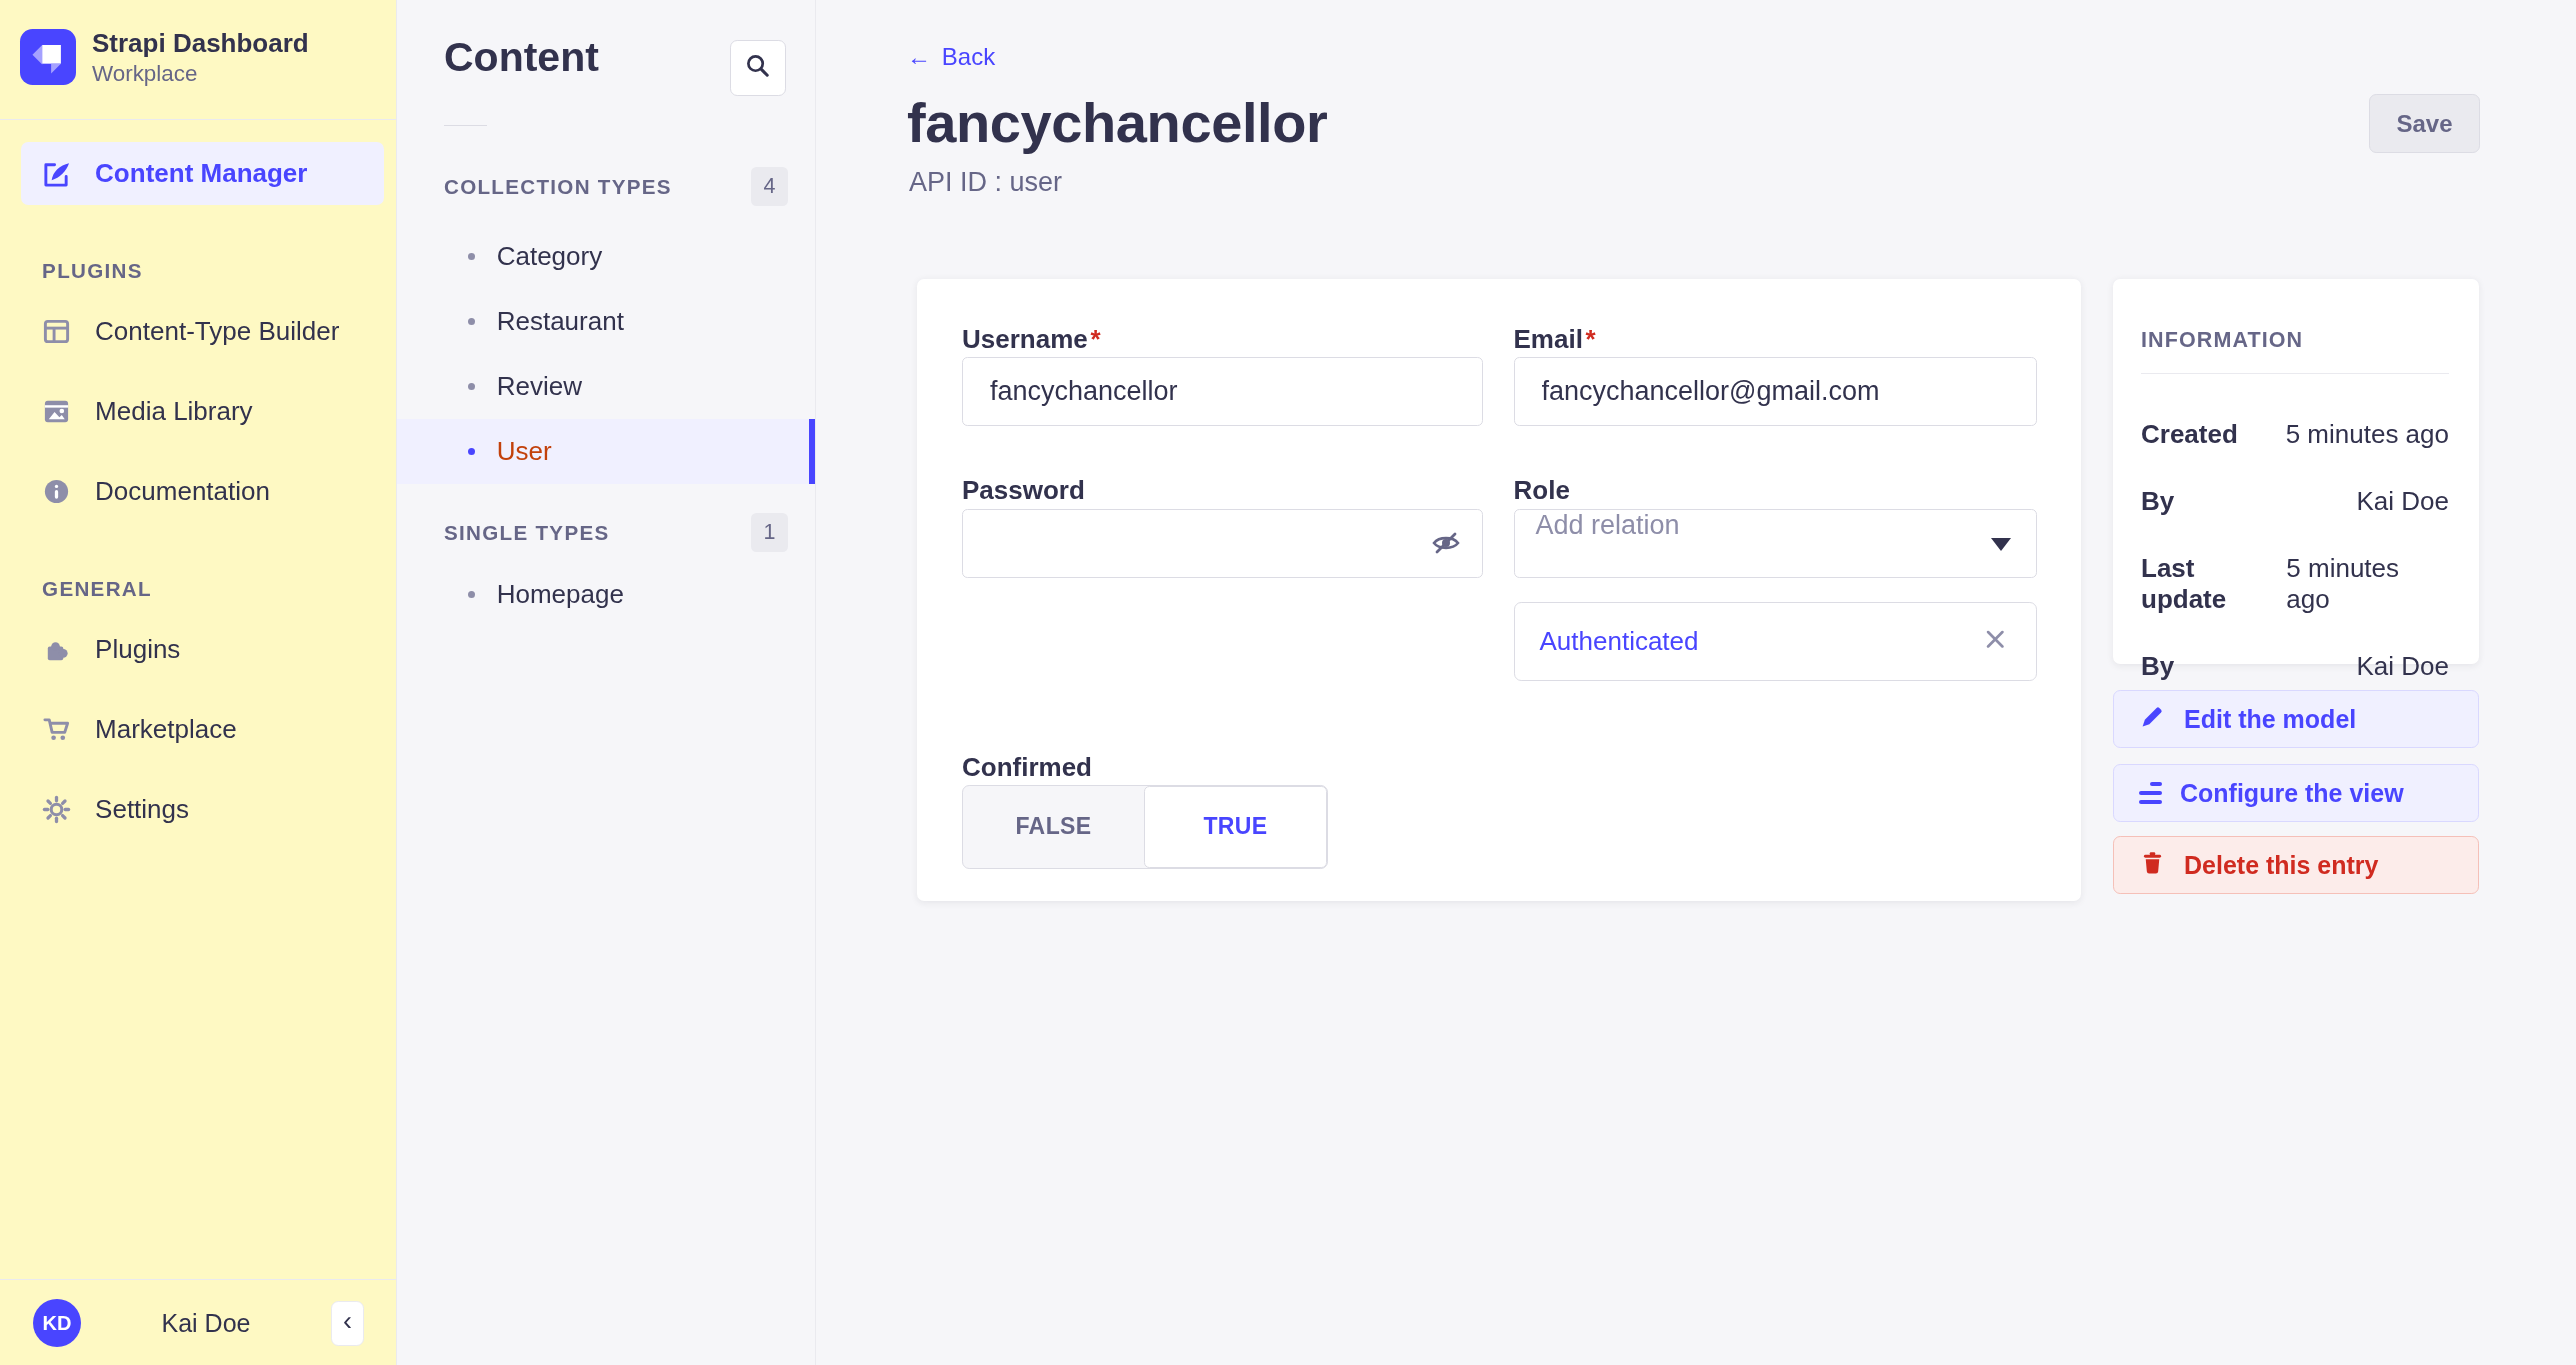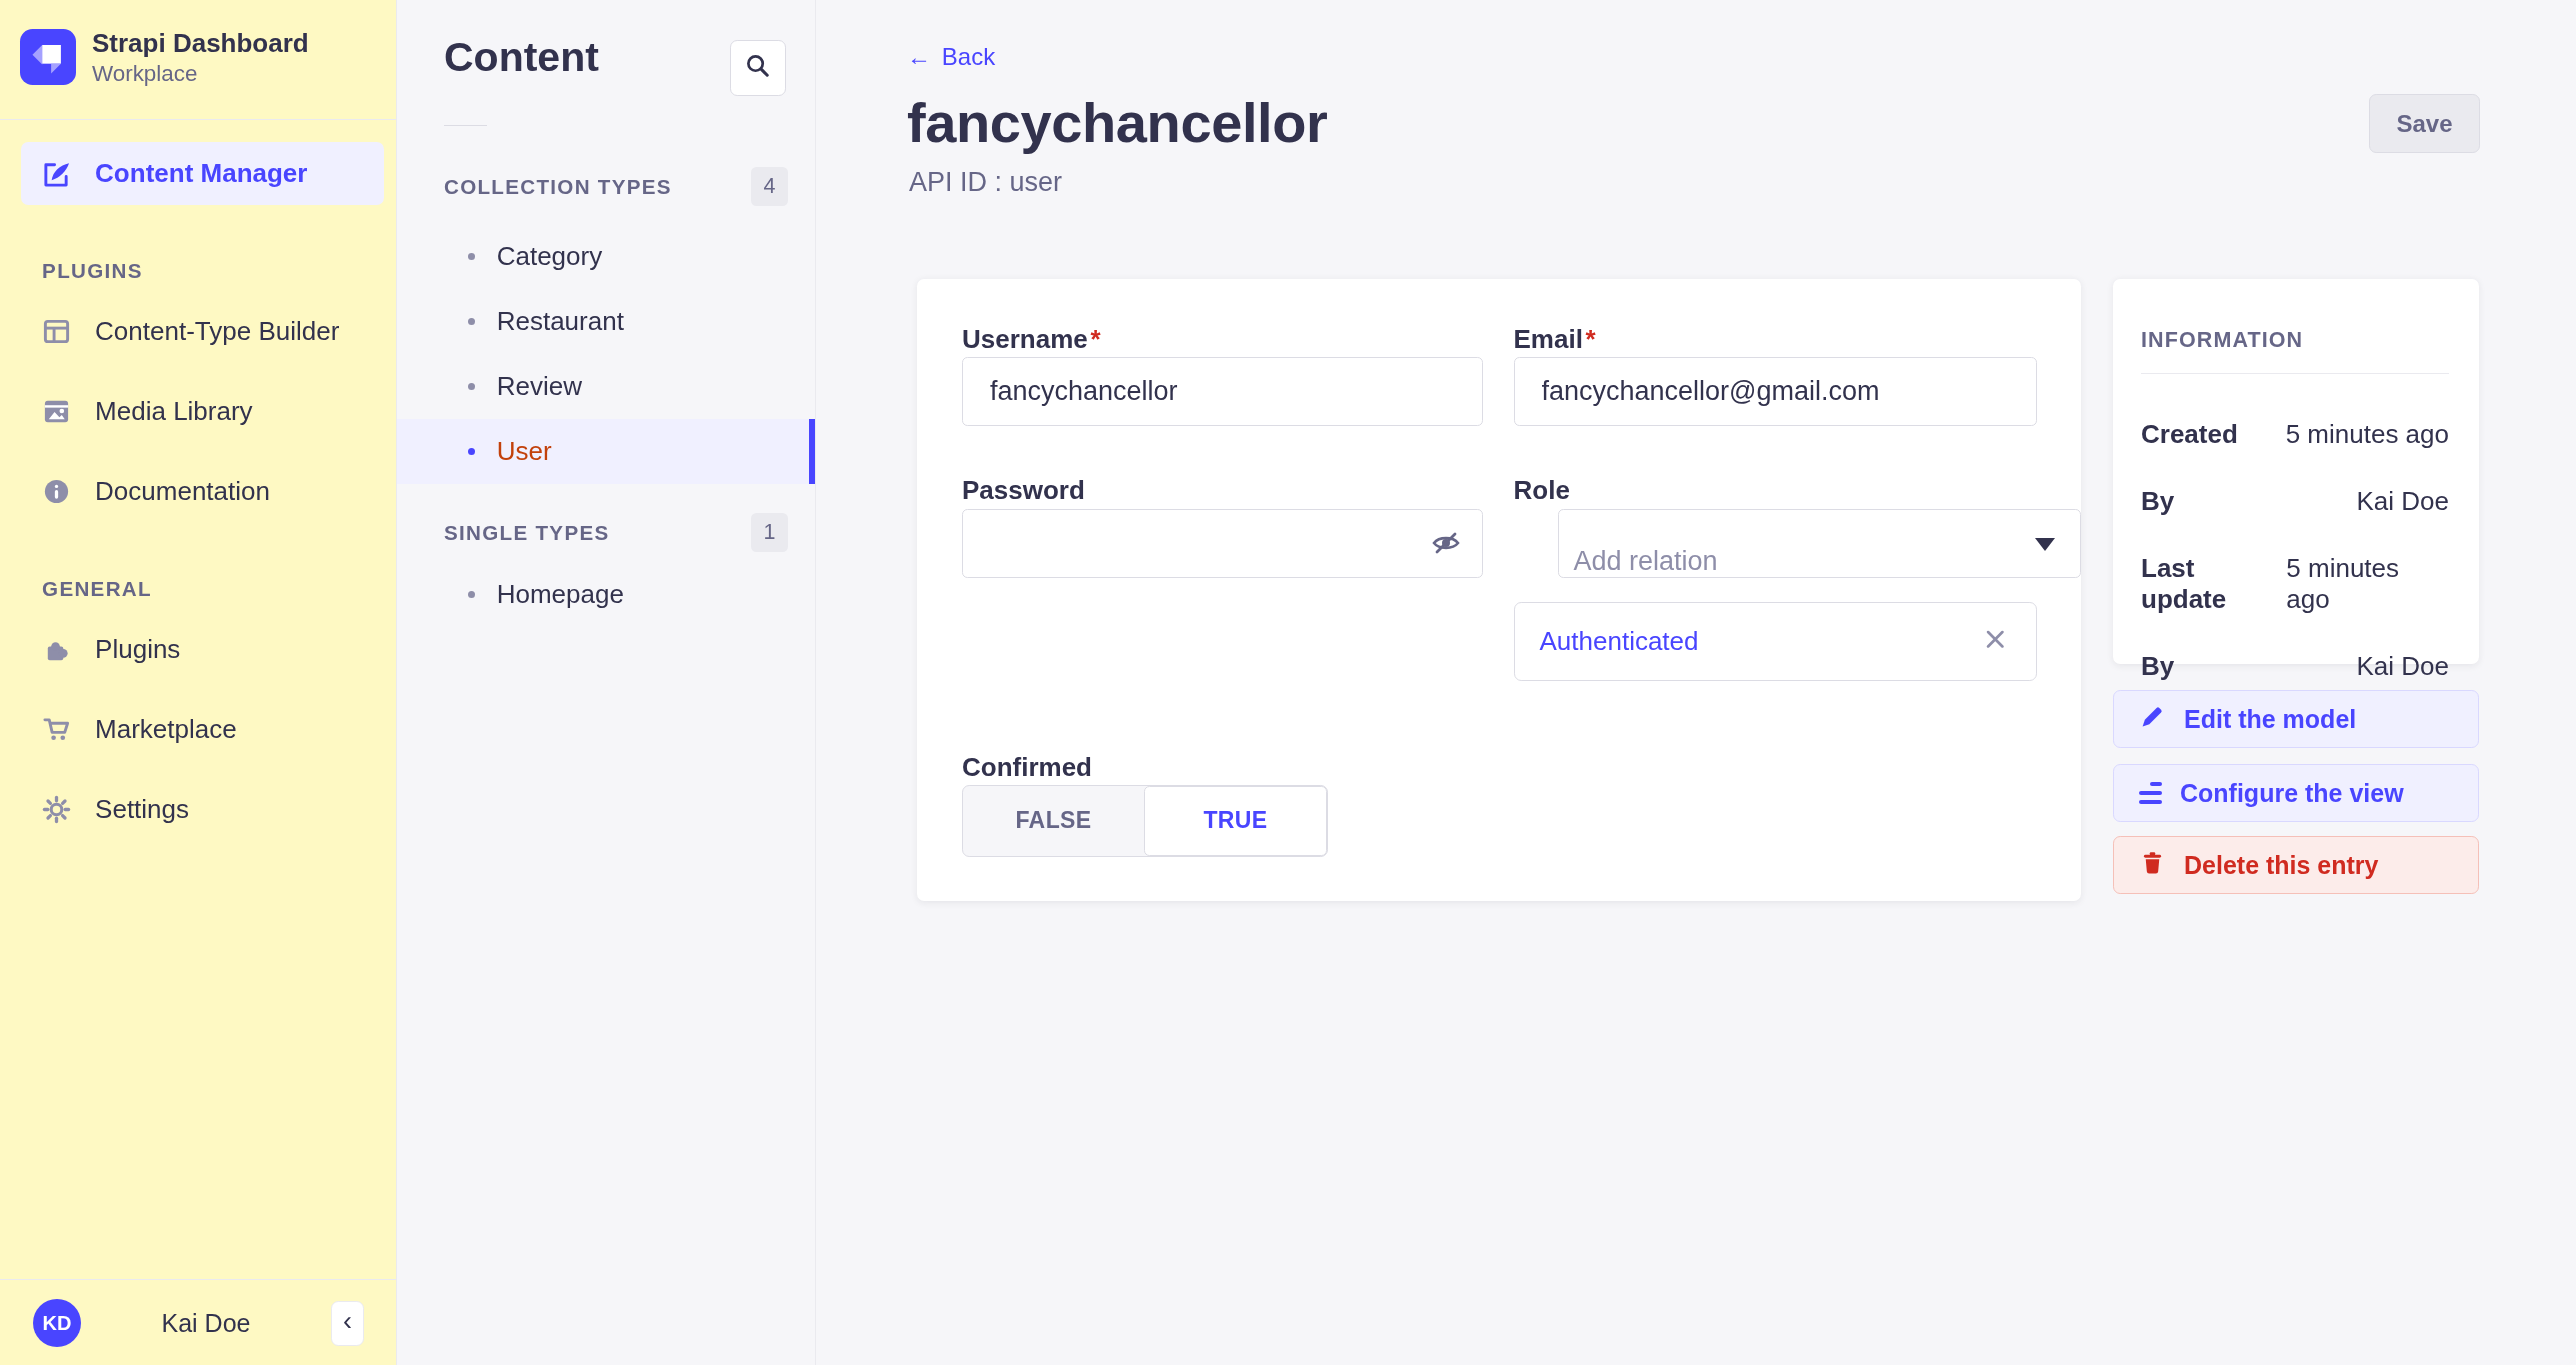--- a/index.html
+++ b/index.html
@@ -51,26 +51,26 @@
 
   
   .form-card { position:absolute; left:100px; top:279px; width:1164px; height:622px; background:#fff; border-radius:7.2px; box-shadow:0 1.8px 7.2px rgba(33,33,52,.08); padding:45px; }
   .form-grid { display:grid; grid-template-columns:521px 523px; column-gap:30.5px; }
   .field-label { font-size:26px; font-weight:bold; color:#32324d; height:27px; margin-bottom:6.3px; }
   .req { color:#d02b20; margin-left:2.7px; }
   .text-input { width:100%; height:69px; border:0.9px solid #dcdce4; border-radius:5.4px; background:#fff; font-family:"Liberation Sans",sans-serif; font-size:27px; color:#32324d; padding:0 27px; outline:none; }
   .row2 { margin-top:49px; }
   .input-wrap { position:relative; }
   .input-icon-right { position:absolute; right:21.5px; top:50%; transform:translateY(-50%); display:flex; }
-  .select-box { width:100%; height:69px; border:0.9px solid #dcdce4; border-radius:5.4px; background:#fff; display:flex; align-items:flex-end; padding:0 15px; font-size:27px; color:#8e8ea9; position:relative;margin-left:44px; }
+  .select-box { width:100%; height:69px; border:0.9px solid #dcdce4; border-radius:5.4px; background:#fff; display:flex; align-items:flex-start; padding:0 21px; font-size:27px; color:#8e8ea9; position:relative; }
   .caret { position:absolute; right:25px; top:50%; margin-top:-5.4px; width:0; height:0; border-left:10.8px solid transparent; border-right:10.8px solid transparent; border-top:13.4px solid #32324d; }
   .relation-box { margin-top:24px; height:79px; border:0.9px solid #dcdce4; border-radius:7.2px; background:#fff; display:flex; align-items:center; justify-content:space-between; padding:0 25px; }
   .relation-link { font-size:26px; color:#4945ff; }
   .confirmed-block { margin-top:71px; }
-  .toggle { width:366px; height:72px; border:0.9px solid #dcdce4; border-radius:7.2px; background:#f6f6f9; display:flex; padding:0; }
+  .toggle { width:366px; height:84px; border:0.9px solid #dcdce4; border-radius:7.2px; background:#f6f6f9; display:flex; padding:0; }
   .toggle .seg { flex:1; display:flex; align-items:center; justify-content:center; font-size:23px; font-weight:bold; letter-spacing:0.4px; }
   .seg-false { color:#666687; }
   .seg-true { background:#fff; border:0.9px solid #dcdce4; border-radius:5.4px; color:#4945ff; }
 
   
   .info-card { position:absolute; left:1296px; top:279px; width:366px; height:385px; background:#fff; border-radius:7.2px; box-shadow:0 1.8px 7.2px rgba(33,33,52,.08); padding:49px 30px 0 28px; }
   .info-heading { font-size:21.5px; font-weight:bold; letter-spacing:1.1px; color:#666687; }
   .info-divider { border-top:0.9px solid #eaeaef; margin-top:20px; }
   .info-rows { margin-top:45px; }
   .info-row { display:flex; justify-content:space-between; align-items:baseline; margin-bottom:36px; }

